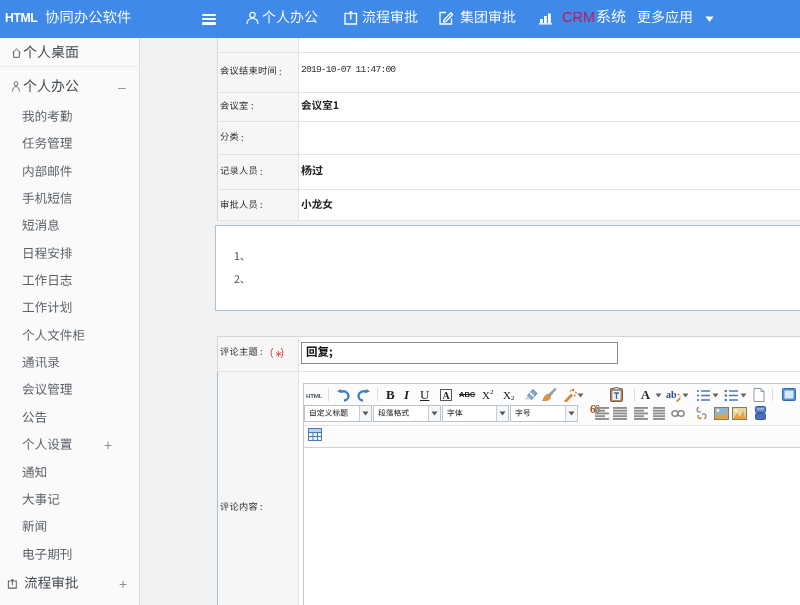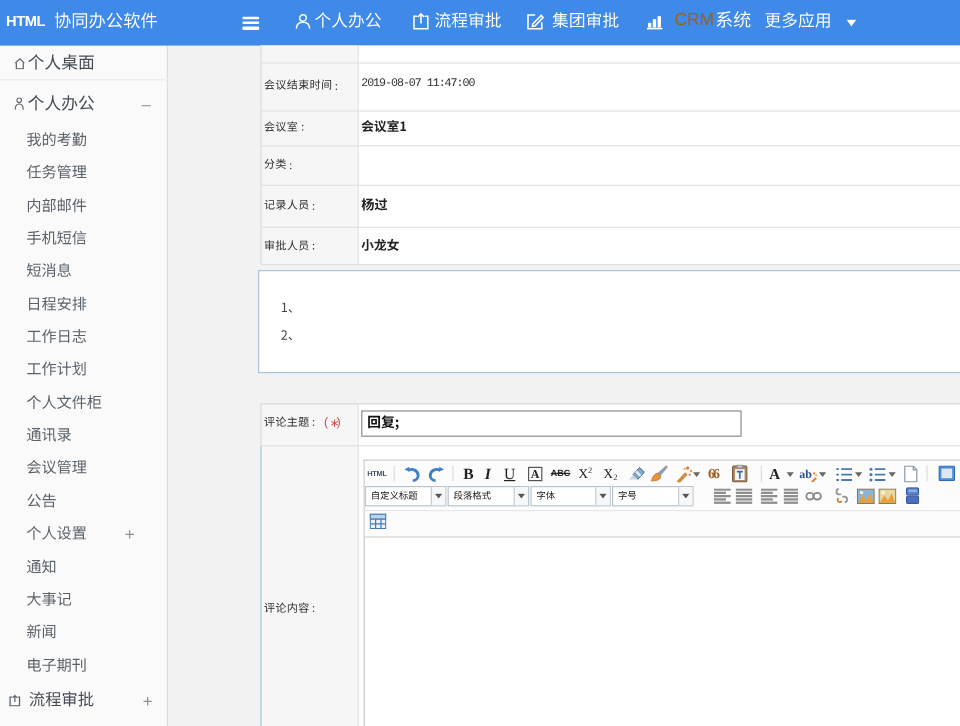--- a/index.html
+++ b/index.html
@@ -177,21 +177,21 @@
           <use href="#g11" x="3000"></use>
         </g>
       </svg>
     </div>
 <svg style="position:absolute;left:539px;top:11px" width="15" height="14" viewBox="0 0 15 14" fill="#fff">
 <rect x="1" y="8" width="2.8" height="4"></rect>
       <rect x="5" y="5" width="2.8" height="7"></rect>
       <rect x="9" y="2.5" width="2.8" height="9.5"></rect>
       <rect x="0" y="12.2" width="13" height="1.3"></rect>
     </svg>
-<div style="position:absolute;left:562px;top:7.125px;font:14.5px 'Liberation Sans',sans-serif;color:#a16207;line-height:21.75px;white-space:pre;">CRM</div>
+<div style="position:absolute;left:562px;top:7.125px;font:14.5px 'Liberation Sans',sans-serif;color:#be185d;line-height:21.75px;white-space:pre;">CRM</div>
 <div style="position:absolute;left:596px;top:9.3px">
       <svg width="30.0" height="17.4" style="display:block;overflow:visible" fill="#fff">
         <g transform="translate(0,12.90) scale(0.015000,-0.015000)">
           <use href="#g14" x="0"></use>
           <use href="#g15" x="1000"></use>
         </g>
       </svg>
     </div>
 <div style="position:absolute;left:637px;top:9.88px">
       <svg width="56.0" height="16.2" style="display:block;overflow:visible" fill="#fff">
@@ -501,21 +501,21 @@
         </g>
       </svg>
     </div>
 <div style="position:absolute;left:260px;top:200.164px">
       <svg width="2.6" height="10.7" style="display:block;overflow:visible" fill="#2d2d2d">
         <g transform="translate(0,7.91) scale(0.009200,-0.009200)">
           <use href="#g71" x="0"></use>
         </g>
       </svg>
     </div>
-<div style="position:absolute;left:301px;top:63.225px;font:9.7px 'Liberation Mono',monospace;color:#333;line-height:14.55px;white-space:pre;letter-spacing:-0.85px">2019-08-07 11:47:00</div>
+<div style="position:absolute;left:301px;top:63.225px;font:9.7px 'Liberation Mono',monospace;color:#333;line-height:14.55px;white-space:pre;letter-spacing:-0.85px">2019-10-07 11:47:00</div>
 <div style="position:absolute;left:301px;top:99.852px">
       <svg width="38.1" height="12.3" style="display:block;overflow:visible" fill="#222">
         <g transform="translate(0,9.12) scale(0.010600,-0.010600)">
           <use href="#g76" x="0"></use>
           <use href="#g77" x="1000"></use>
           <use href="#g78" x="2000"></use>
           <use href="#g79" x="3000"></use>
         </g>
       </svg>
     </div>
@@ -642,21 +642,21 @@
 <svg style="position:absolute;left:562px;top:388px" width="15" height="14" viewBox="0 0 15 14">
 <path d="M2 13 L9 5.5 L11 7.5 L4 15 Z" fill="#d08a40"></path>
 <circle cx="11" cy="2" r="1.3" fill="#e06a2a"></circle>
       <circle cx="14" cy="4.5" r="1.1" fill="#e0a03c"></circle>
       <circle cx="8.5" cy="2.8" r="0.9" fill="#e0a03c"></circle>
       <circle cx="12.8" cy="7.6" r="0.9" fill="#e06a2a"></circle>
     </svg>
 <svg style="position:absolute;left:577px;top:393px" width="7" height="5" viewBox="0 0 7 5" fill="#666">
       <path d="M0.5 0.5 L6.5 0.5 L3.5 4.5 Z"></path>
     </svg>
-<div style="position:absolute;left:590px;top:387px;font:11.5px 'Liberation Serif',serif;color:#a05a20;line-height:17.25px;white-space:pre;font-weight:bold;letter-spacing:-1.5px">66</div>
+<div style="position:absolute;left:590px;top:401px;font:11.5px 'Liberation Serif',serif;color:#a05a20;line-height:17.25px;white-space:pre;font-weight:bold;letter-spacing:-1.5px">66</div>
 <svg style="position:absolute;left:610px;top:387px" width="13" height="15" viewBox="0 0 13 15">
 <rect x="0.5" y="1.5" width="12" height="13" rx="1" fill="#b08a68" stroke="#7a5a3a"></rect>
 <rect x="4" y="0.5" width="5" height="2.5" rx="0.8" fill="#c8c8c8" stroke="#888"></rect>
 <rect x="2.5" y="4" width="8" height="9" fill="#f4f6f8"></rect>
 <path d="M4 6 H9 M6.5 6 V12" stroke="#3a6ab0" stroke-width="1.4"></path>
     </svg>
 <div style="position:absolute;left:634px;top:388px;width:1px;height:14px;background:#ddd"></div>
 <div style="position:absolute;left:641px;top:385.625px;font:12.5px 'Liberation Serif',serif;color:#222;line-height:18.75px;white-space:pre;font-weight:bold">A</div>
 <svg style="position:absolute;left:655px;top:393px" width="7" height="5" viewBox="0 0 7 5" fill="#666">
       <path d="M0.5 0.5 L6.5 0.5 L3.5 4.5 Z"></path>

